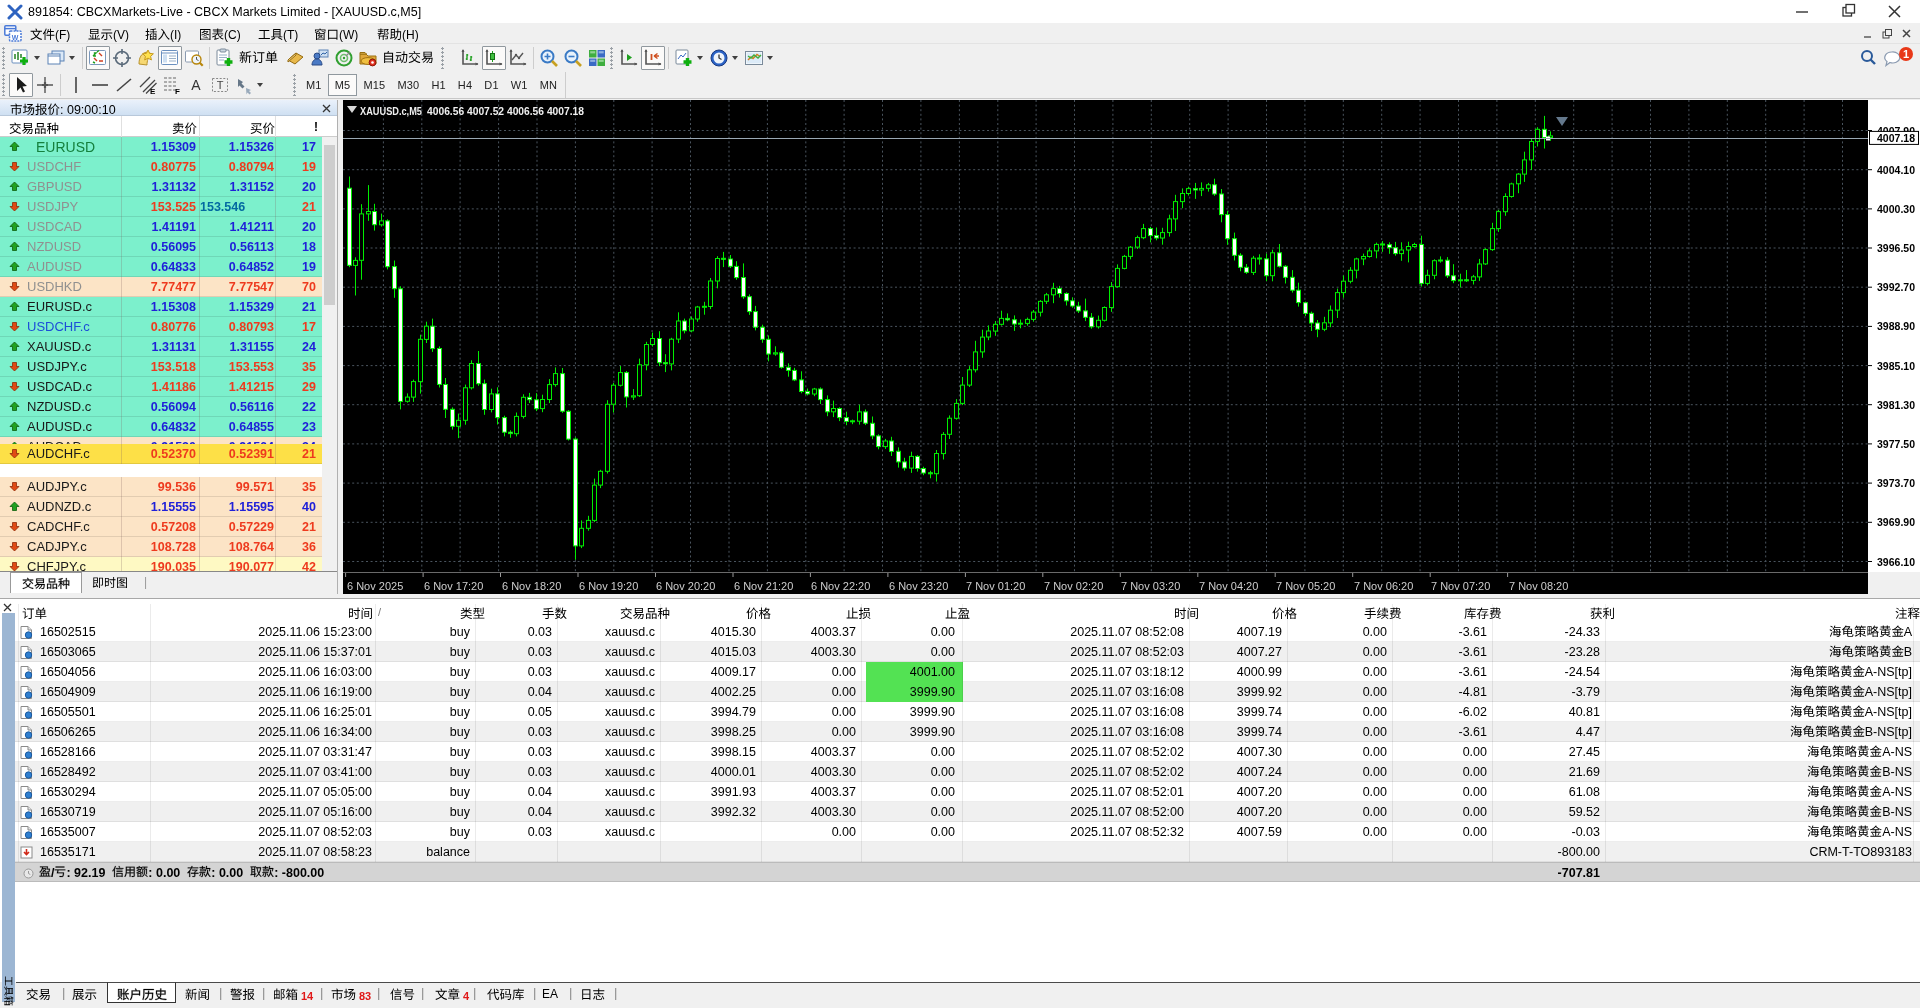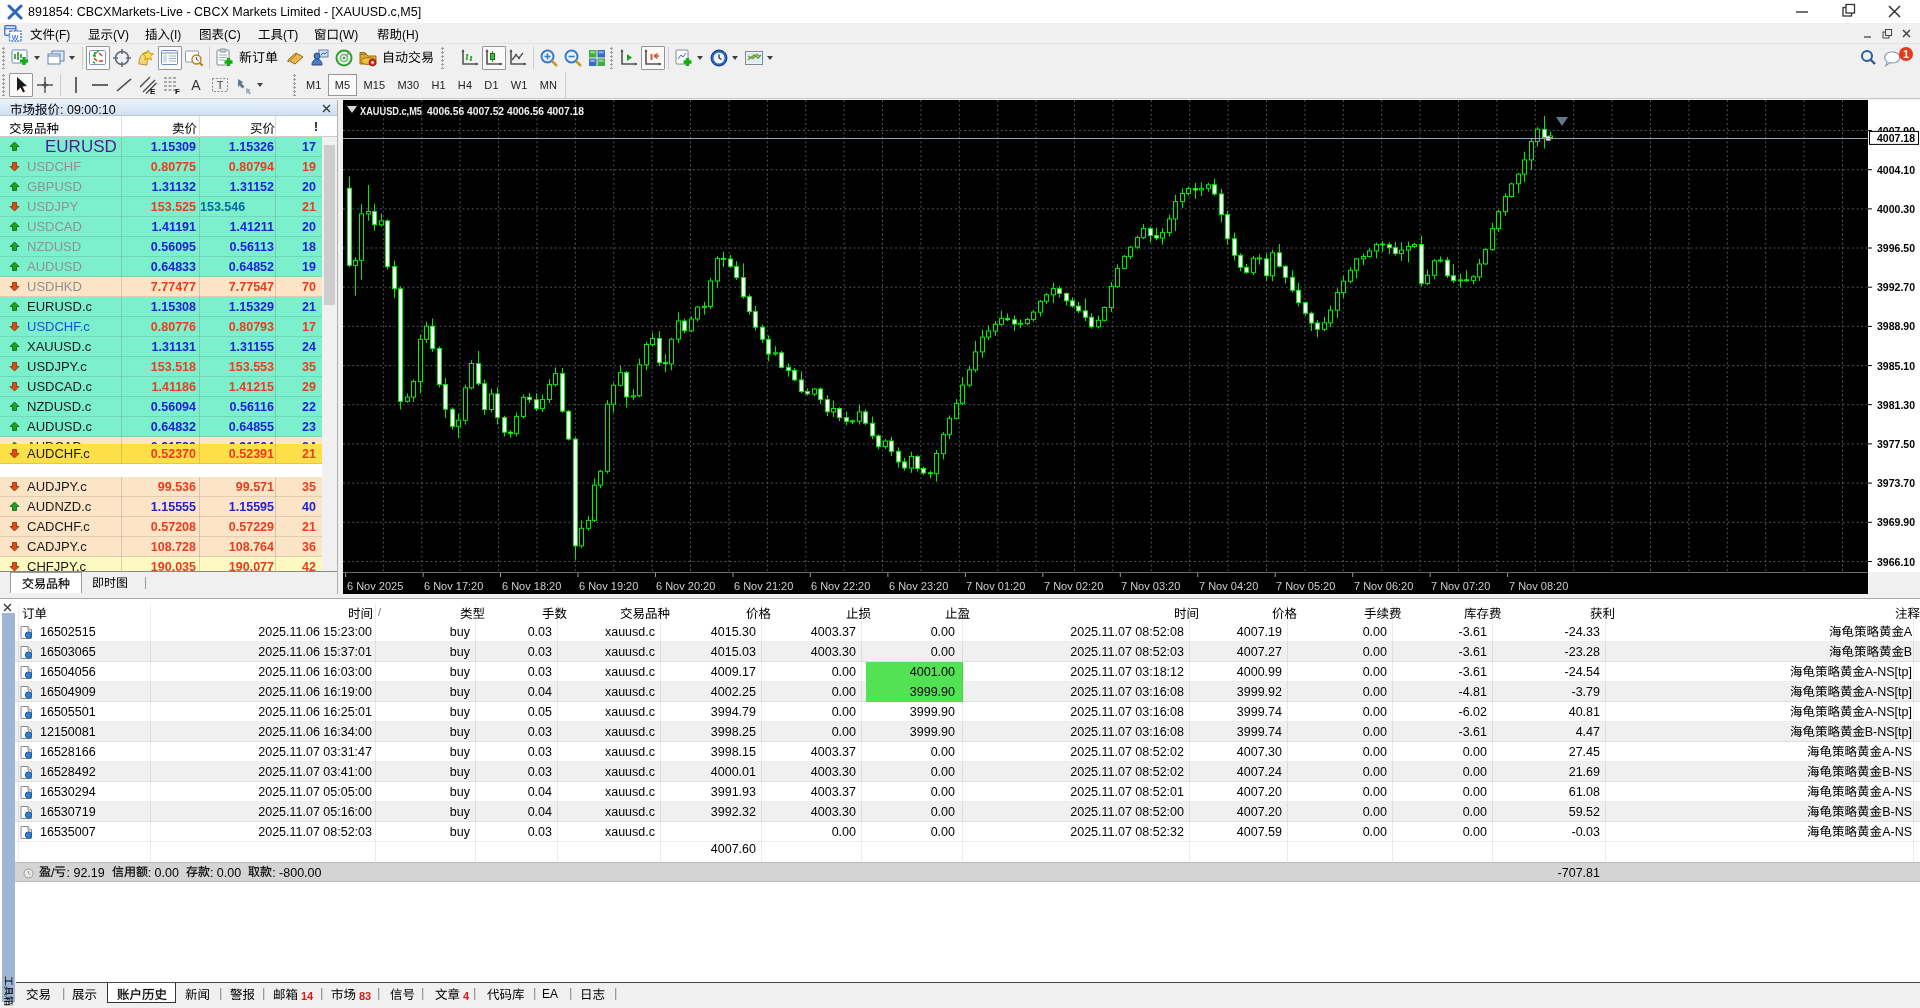--- a/index.html
+++ b/index.html
@@ -491,21 +491,21 @@
         </svg></span>
       <span class="abs" style="left:284px;top:4px;width:34px;text-align:right;font-weight:bold">!</span>
       <span class="abs" style="left:121px;top:0;width:1px;height:21px;background:#e0e0e0"></span>
       <span class="abs" style="left:199px;top:0;width:1px;height:21px;background:#e0e0e0"></span>
       <span class="abs" style="left:275px;top:0;width:1px;height:21px;background:#e0e0e0"></span>
     </div>
     <div class="mw-row" style="top:37px;background:#7CF0CC">
       <svg class="abs" style="left:9px;top:4px" width="11" height="11">
         <path d="M5.5 1 L10 5.5 H7.5 V9.5 H3.5 V5.5 H1 Z" fill="#21A121" stroke="#0E5E0E" stroke-width="0.8"></path>
       </svg>
-      <span class="mw-cell" style="left:45px;color:#4c1d95;font-size:17px">EURUSD</span>
+      <span class="mw-cell" style="left:36px;color:#15803d;font-size:14px">EURUSD</span>
       <span class="mw-cell num" style="left:122px;width:74px;text-align:right;color:#2020D8;font-size:12.5px">1.15309</span>
       <span class="mw-cell num" style="left:200px;width:74px;text-align:right;color:#2020D8;font-size:12.5px">1.15326</span>
       <span class="mw-cell num" style="left:278px;width:38px;text-align:right;color:#2020D8;font-size:12.5px">17</span>
       <span class="abs" style="left:121px;top:0;width:1px;height:20px;background:rgba(128,96,96,0.25)"></span>
       <span class="abs" style="left:199px;top:0;width:1px;height:20px;background:rgba(128,96,96,0.25)"></span>
       <span class="abs" style="left:275px;top:0;width:1px;height:20px;background:rgba(128,96,96,0.25)"></span>
     </div>
     <div class="mw-row" style="top:57px;background:#7CF0CC">
       <svg class="abs" style="left:9px;top:4px" width="11" height="11">
         <path d="M5.5 10 L1 5.5 H3.5 V1.5 H7.5 V5.5 H10 Z" fill="#E04A14" stroke="#8E2A08" stroke-width="0.8"></path>
@@ -1289,21 +1289,21 @@
             <use href="#u91D1" x="5000"></use>
           </g>
         </svg>A-NS[tp]</span>
     </div>
     <div class="ord-row" style="top:123px;background:#f0f0f0">
       <svg class="abs" style="left:5px;top:4px" width="13" height="13">
         <path d="M1 .5 h7 l3.5 3.5 v8.5 h-10.5z" fill="#fff" stroke="#8a8a8a"></path>
         <path d="M8 .5 v3.5 h3.5" fill="#e8e8e8" stroke="#8a8a8a"></path>
         <circle cx="8.5" cy="9" r="3.2" fill="#2f7fd0" stroke="#1a5aa0"></circle>
       </svg>
-      <span class="oc" style="left:25px;width:80px;text-align:left">12150081</span>
+      <span class="oc" style="left:25px;width:80px;text-align:left">16506265</span>
       <span class="oc" style="left:207px;width:150px;">2025.11.06 16:34:00</span>
       <span class="oc" style="left:305px;width:150px;">buy</span>
       <span class="oc" style="left:387px;width:150px;">0.03</span>
       <span class="oc" style="left:490px;width:150px;">xauusd.c</span>
       <span class="oc" style="left:591px;width:150px;">3998.25</span>
       <span class="oc" style="left:691px;width:150px;">0.00</span>
       <span class="oc" style="left:790px;width:150px;">3999.90</span>
       <span class="oc" style="left:1019px;width:150px;">2025.11.07 03:16:08</span>
       <span class="oc" style="left:1117px;width:150px;">3999.74</span>
       <span class="oc" style="left:1222px;width:150px;">0.00</span>
@@ -1463,21 +1463,32 @@
           <g transform="translate(0,13) scale(0.0125)">
             <use href="#u6D77" x="0"></use>
             <use href="#u9F9F" x="1000"></use>
             <use href="#u7B56" x="2000"></use>
             <use href="#u7565" x="3000"></use>
             <use href="#u9EC4" x="4000"></use>
             <use href="#u91D1" x="5000"></use>
           </g>
         </svg>A-NS</span>
     </div>
-    <div class="ord-row" style="top:263px;background:#d4d4d4;border-top:1px solid #bbb;border-bottom:1px solid #bbb;font-weight:normal">
+    <div class="ord-row" style="top:243px;background:#f0f0f0">
+      <svg class="abs" style="left:5px;top:4px" width="13" height="13">
+        <rect x="1" y="1" width="11" height="11" fill="#fff" stroke="#8a8a8a"></rect>
+        <path d="M6.5 3 v5 M4 6 l2.5 2.5 L9 6" stroke="#d02818" stroke-width="1.6" fill="none"></path>
+      </svg>
+      <span class="oc" style="left:25px;width:80px;text-align:left">16535171</span>
+      <span class="oc" style="left:207px;width:150px;">2025.11.07 08:58:23</span>
+      <span class="oc" style="left:305px;width:150px;">balance</span>
+      <span class="oc" style="left:1435px;width:150px;">-800.00</span>
+      <span class="oc" style="left:1600px;width:297px;text-align:right">CRM-T-TO893183</span>
+    </div>
+    <div class="ord-row" style="top:263px;background:#d4d4d4;border-top:1px solid #bbb;border-bottom:1px solid #bbb;font-weight:bold">
       <svg class="abs" style="left:8px;top:5px" width="11" height="11">
         <circle cx="5.5" cy="5.5" r="4.5" fill="#e8e8e8" stroke="#999"></circle>
         <path d="M5.5 3 v2.5 l1.8 1" stroke="#999" fill="none"></path>
       </svg>
       <span class="oc" style="left:24px;width:700px;text-align:left"><svg class="cjk " width="12" height="16" style="vertical-align:-3px;" fill="currentColor" stroke="currentColor" stroke-width="16">
           <g transform="translate(0,12) scale(0.0120)">
             <use href="#u76C8" x="0"></use>
           </g>
         </svg>/<svg class="cjk " width="12" height="16" style="vertical-align:-3px;" fill="currentColor" stroke="currentColor" stroke-width="16">
           <g transform="translate(0,12) scale(0.0120)">

